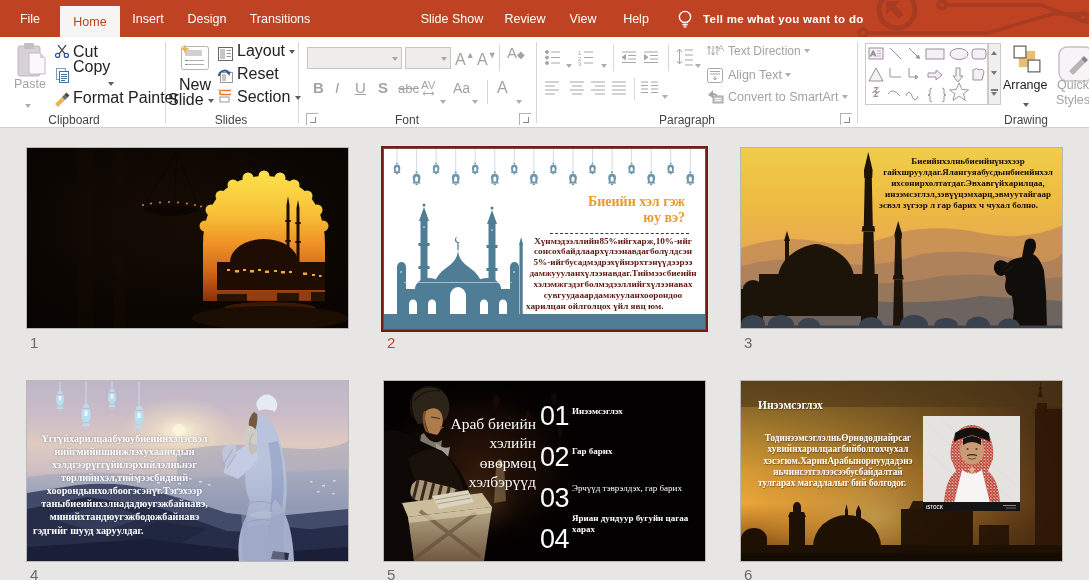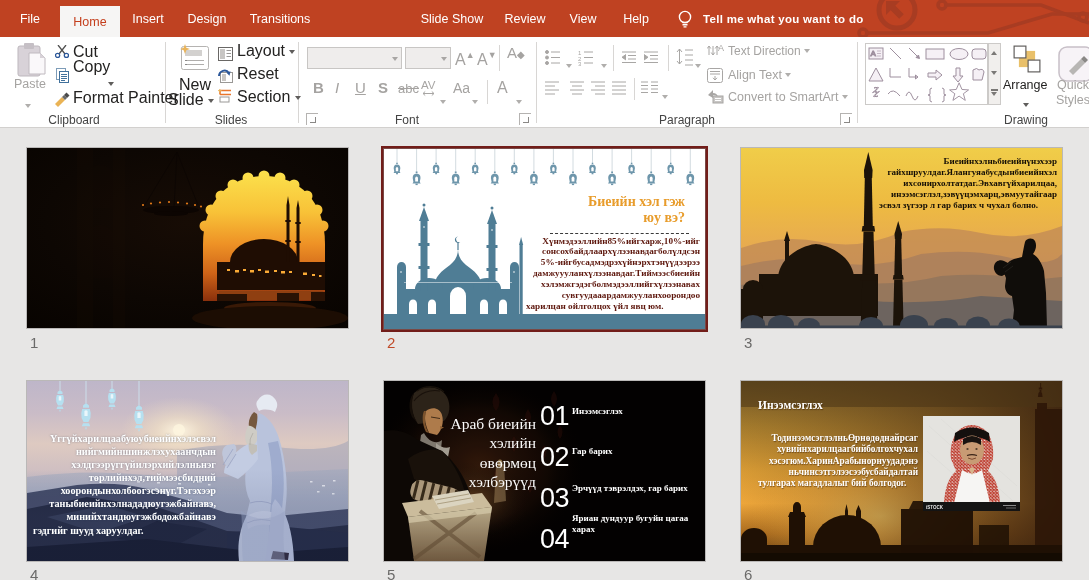--- a/index.html
+++ b/index.html
@@ -21,21 +21,21 @@
 .gArr{display:inline-block;width:0;height:0;border-left:3px solid transparent;border-right:3px solid transparent;border-top:4px solid #b0aeac;vertical-align:2px}
 
 .combo{position:absolute;background:#efedec;border:1px solid #c8c6c4;height:22px}
 .combo .ca{position:absolute;right:3px;top:9px;width:0;height:0;border-left:3px solid transparent;border-right:3px solid transparent;border-top:4px solid #a8a6a4}
 
 .slide{position:absolute;width:321px;height:180px;background:#000;overflow:hidden;box-shadow:0 0 0 1px rgba(130,128,126,0.45)}
 .snum{position:absolute;font-size:15px;color:#6b6a69}
 #sel2{position:absolute;left:381px;top:146px;width:327px;height:186px;border:3px solid #721d19}
 
 .jp{position:absolute;font-family:"Liberation Serif",serif;font-weight:bold}
-.jl{display:flex;justify-content:flex-end;white-space:nowrap}
+.jl{display:flex;justify-content:center;white-space:nowrap}
 </style></head><body>
 
 <div id="titlebar">
 <svg class="abs" style="left:855px;top:0" width="234" height="37" viewBox="0 0 234 37">
   <g stroke="#a83c22" fill="none">
     <circle cx="42" cy="10" r="18" stroke-width="5"></circle>
     <path d="M31,1 h14 l-4.7,4.7 l8.5,8.5 l-4.6,4.6 l-8.5,-8.5 L31,15 z" fill="#a83c22" stroke="none"></path>
     <g stroke-width="3.6">
       <circle cx="87" cy="5" r="4"></circle>
       <path d="M92 5 L186 5 L234 23"></path>
@@ -851,21 +851,21 @@
  </g>
  <rect x="0" y="0" width="321" height="180" fill="#000" opacity="0.1"></rect>
 </svg>
 <div style="position:absolute;right:169px;top:33px;width:140px;text-align:right;font-family:'Liberation Serif',serif;font-size:15.5px;line-height:19.4px;color:#fbfbfb">Араб биеийн<br>хэлийн<br>өвөрмөц<br>хэлбэрүүд</div>
 <div style="position:absolute;left:156px;top:20px;font-size:27px;color:#fff;letter-spacing:-0.5px">01</div>
 <div style="position:absolute;left:156px;top:61px;font-size:27px;color:#fff;letter-spacing:-0.5px">02</div>
 <div style="position:absolute;left:156px;top:102px;font-size:27px;color:#fff;letter-spacing:-0.5px">03</div>
 <div style="position:absolute;left:156px;top:143px;font-size:27px;color:#fff;letter-spacing:-0.5px">04</div>
 <div style="position:absolute;left:188px;top:25px;font-family:'Liberation Serif',serif;font-weight:bold;font-size:9px;color:#fff">Инээмсэглэх</div>
 <div style="position:absolute;left:188px;top:65px;font-family:'Liberation Serif',serif;font-weight:bold;font-size:9px;color:#fff">Гар барих</div>
-<div style="position:absolute;left:188px;top:102px;font-family:'Liberation Serif',serif;font-weight:bold;font-size:9px;color:#fff">Эрчүүд тэврэлдэх, гар барих</div>
+<div style="position:absolute;left:188px;top:102px;font-family:'Liberation Serif',serif;font-weight:normal;font-size:9px;color:#fff">Эрчүүд тэврэлдэх, гар барих</div>
 <div style="position:absolute;left:188px;top:132px;width:122px;font-family:'Liberation Serif',serif;font-weight:bold;font-size:9px;line-height:11px;color:#fff">Яриан дундуур бугуйн цагаа харах</div>
 </div>
 <div class="slide" id="s6" style="left:741px;top:381px">
 <svg width="321" height="180" viewBox="0 0 321 180">
  <defs>
   <linearGradient id="sky6" x1="0" y1="0" x2="0" y2="1">
    <stop offset="0" stop-color="#6b5224"></stop>
           <stop offset="0.25" stop-color="#a37a2c"></stop>
    <stop offset="0.5" stop-color="#d79a34"></stop>
           <stop offset="0.68" stop-color="#eda63a"></stop>

